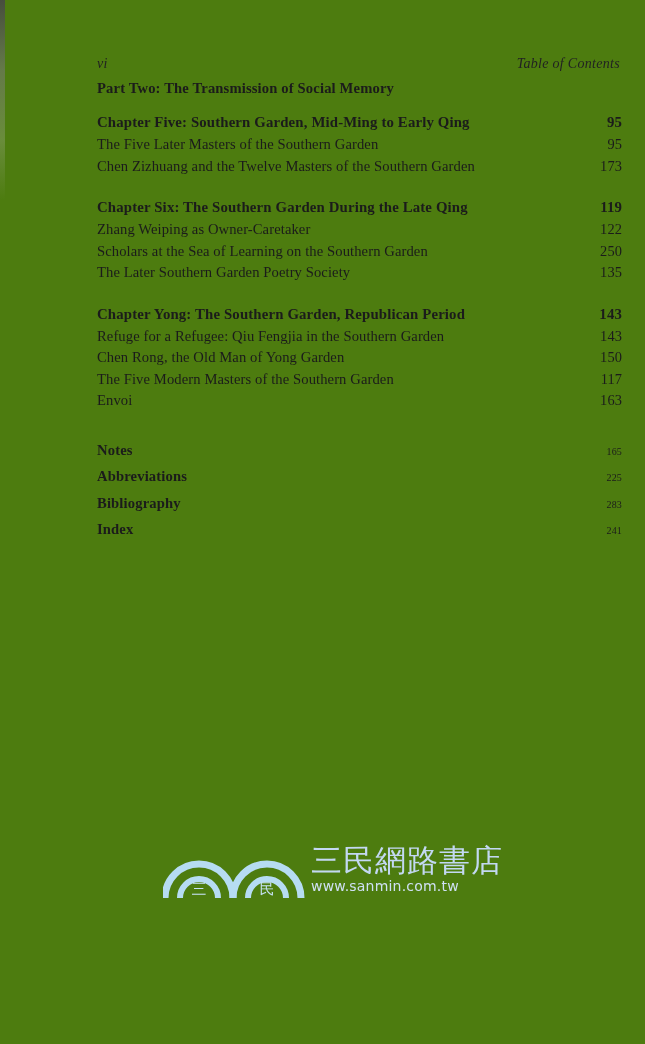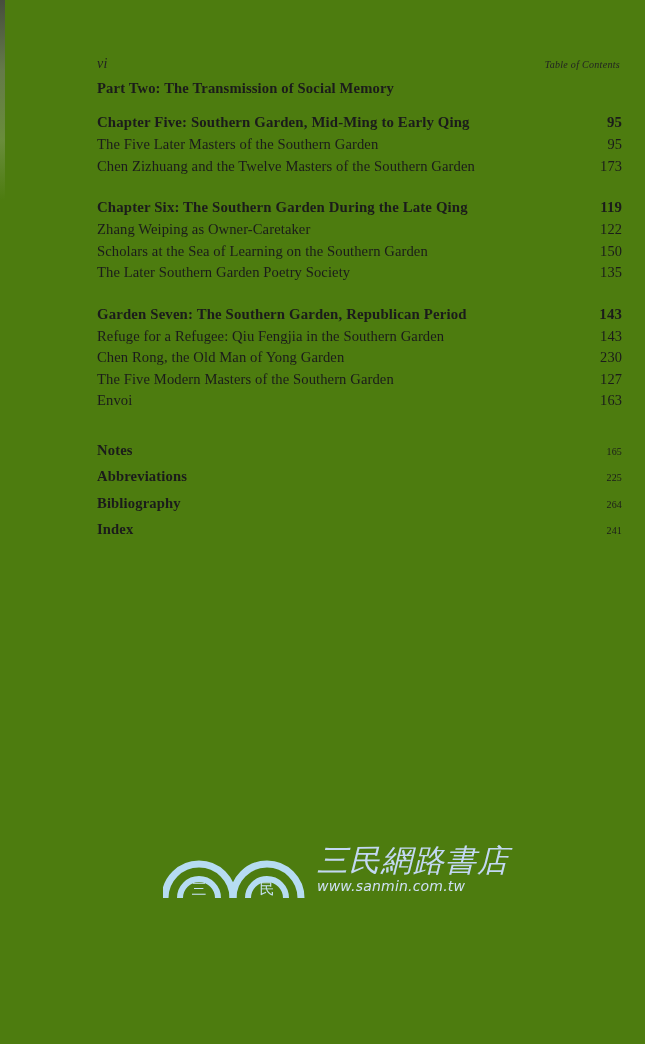--- a/index.html
+++ b/index.html
@@ -51,21 +51,21 @@
     font-size: 14.5px;
     letter-spacing: 0.2px;
     color: #222;
   }
   .folio {
     font-style: italic;
     font-size: 14px;
   }
   .running-title {
     font-style: italic;
-    font-size: 10px;
+    font-size: 14px;
     letter-spacing: 0.3px;
   }
 
   
   .toc {
     position: absolute;
     left: 97px;
     top: 80px;
     width: 525px;
   }
@@ -137,23 +137,22 @@
   }
   .wm-logo {
     flex: 0 0 auto;
     width: 142px;
     height: 62px;
     position: relative;
   }
   .wm-logo svg { display: block; }
   .wm-text {
     flex: 1 1 auto;
-    margin-left: 12px;
+    margin-left: 6px;
     padding-bottom: 2px;
-    font-style: italic;
   }
   .wm-cjk {
     font-family: "DejaVu Sans", sans-serif;
     font-size: 31px;
     line-height: 33px;
     color: #c3d8f2;
     letter-spacing: 1px;
     white-space: nowrap;
   }
   .wm-url {
@@ -208,68 +207,68 @@
         <span class="label">Chapter Six: The Southern Garden During the Late Qing</span>
         <span class="pageno">119</span>
       </div>
       <div class="gap-section"></div>
       <div class="row section">
         <span class="label">Zhang Weiping as Owner-Caretaker</span>
         <span class="pageno">122</span>
       </div>
       <div class="row section">
         <span class="label">Scholars at the Sea of Learning on the Southern Garden</span>
-        <span class="pageno">150</span>
+        <span class="pageno">250</span>
       </div>
       <div class="row section">
         <span class="label">The Later Southern Garden Poetry Society</span>
         <span class="pageno">135</span>
       </div>
     </div>
 
     <div class="gap-group"></div>
 
     <div>
       <div class="row chapter">
-        <span class="label">Garden Seven: The Southern Garden, Republican Period</span>
+        <span class="label">Chapter Yong: The Southern Garden, Republican Period</span>
         <span class="pageno">143</span>
       </div>
       <div class="gap-section"></div>
       <div class="row section">
         <span class="label">Refuge for a Refugee: Qiu Fengjia in the Southern Garden</span>
         <span class="pageno">143</span>
       </div>
       <div class="row section">
         <span class="label">Chen Rong, the Old Man of Yong Garden</span>
-        <span class="pageno">230</span>
+        <span class="pageno">150</span>
       </div>
       <div class="row section">
         <span class="label">The Five Modern Masters of the Southern Garden</span>
-        <span class="pageno">127</span>
+        <span class="pageno">117</span>
       </div>
       <div class="row section">
         <span class="label">Envoi</span>
         <span class="pageno">163</span>
       </div>
     </div>
 
     <div class="gap-back"></div>
 
     <div>
       <div class="row backmatter">
         <span class="label">Notes</span>
         <span class="pageno">165</span>
       </div>
       <div class="row backmatter">
         <span class="label">Abbreviations</span>
         <span class="pageno">225</span>
       </div>
       <div class="row backmatter">
         <span class="label">Bibliography</span>
-        <span class="pageno">264</span>
+        <span class="pageno">283</span>
       </div>
       <div class="row backmatter">
         <span class="label">Index</span>
         <span class="pageno">241</span>
       </div>
     </div>
 
   </div>
 
   <div class="watermark">

